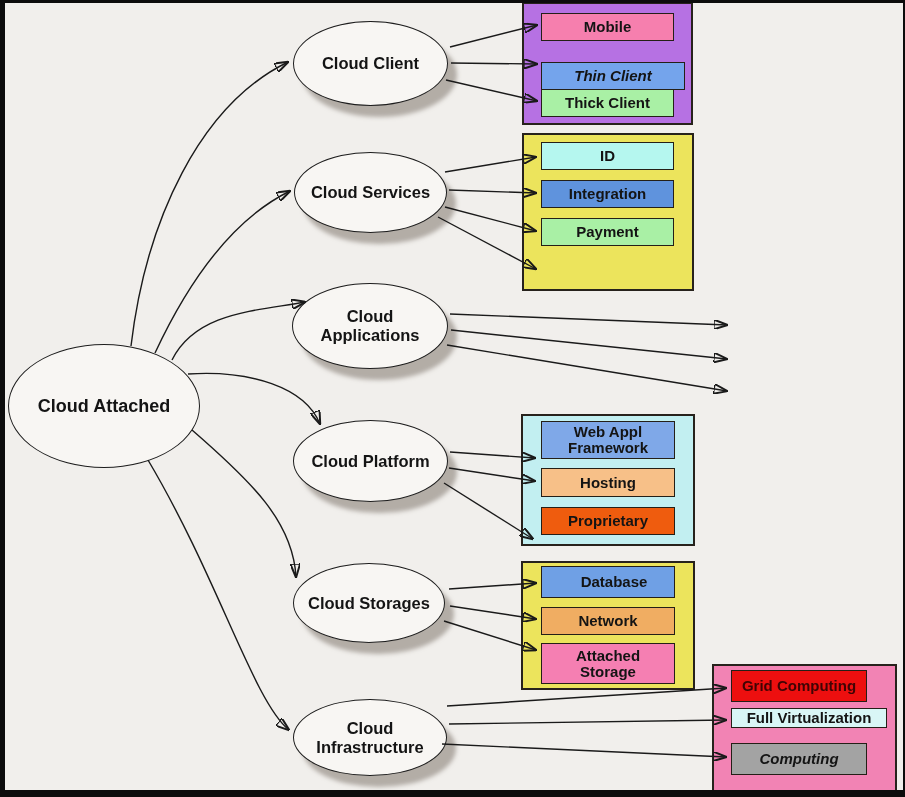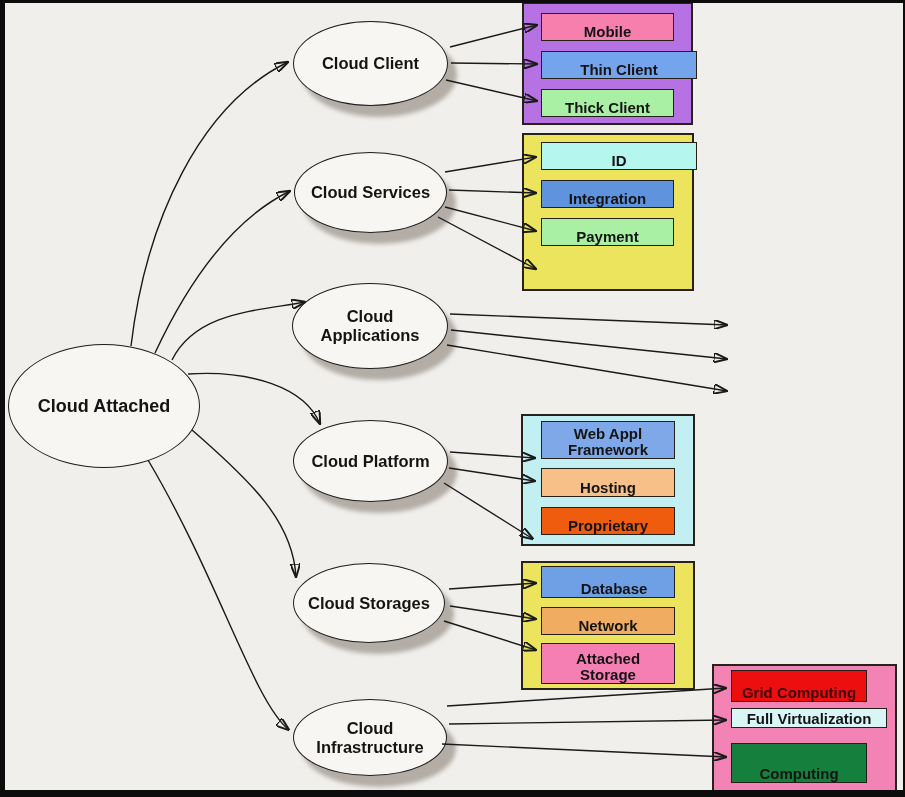--- a/index.html
+++ b/index.html
@@ -7,21 +7,21 @@
     position:relative;width:905px;height:797px;background:#f1efec;
     font-family:"Liberation Sans",sans-serif;overflow:hidden;
   }
   .frame{
     position:absolute;inset:0;border:solid #0c0c0c;border-width:3px 2px 7px 5px;
     pointer-events:none;z-index:10;
   }
   .gbox{position:absolute;border:2px solid #27221c;box-sizing:border-box;z-index:1;}
   .leaf{
     position:absolute;border:1.5px solid #241f17;box-sizing:border-box;z-index:2;
-    display:flex;align-items:flex-end;justify-content:center;text-align:center;
+    display:flex;align-items:center;justify-content:center;text-align:center;
     font-weight:bold;font-size:15px;line-height:16px;color:#141414;
   }
   .leaf.narrowpad{padding:0 16px;}
   .enode{
     position:absolute;background:#f8f6f3;border:1.5px solid #1d1d1d;border-radius:50%;
     box-sizing:border-box;z-index:3;padding:0 10px;
     display:flex;align-items:center;justify-content:center;text-align:center;
     font-weight:bold;font-size:16.5px;line-height:19px;color:#141414;
     box-shadow:9px 11px 4px rgba(128,119,110,0.55);
   }
@@ -31,30 +31,30 @@
 </style>
 </head>
 <body>
 
 <div class="stage">
 
   <div class="gbox" style="left: 522px; top: 2px; width: 171px; height: 123px; background-color: rgb(182, 113, 227);">
     <div class="leaf" style="left: 17px; top: 9px; width: 133px; height: 28px; background-color: rgb(246, 127, 174);">
         <span>Mobile</span>
       </div>
-    <div class="leaf" style="left: 17px; top: 47px; width: 156px; height: 28px; background-color: rgb(116, 164, 236);">
+    <div class="leaf" style="left: 17px; top: 58px; width: 144px; height: 28px; background-color: rgb(116, 164, 236); font-style: italic;">
         <span>Thin Client</span>
       </div>
     <div class="leaf" style="left: 17px; top: 85px; width: 133px; height: 28px; background-color: rgb(169, 240, 165);">
         <span>Thick Client</span>
       </div>
   </div>
 
   <div class="gbox" style="left: 522px; top: 133px; width: 172px; height: 158px; background-color: rgb(236, 228, 92);">
-    <div class="leaf" style="left: 17px; top: 7px; width: 156px; height: 28px; background-color: rgb(181, 247, 239);">
+    <div class="leaf" style="left: 17px; top: 7px; width: 133px; height: 28px; background-color: rgb(181, 247, 239);">
         <span>ID</span>
       </div>
     <div class="leaf" style="left: 17px; top: 45px; width: 133px; height: 28px; background-color: rgb(95, 147, 221);">
         <span>Integration</span>
       </div>
     <div class="leaf" style="left: 17px; top: 83px; width: 133px; height: 28px; background-color: rgb(169, 240, 165);">
         <span>Payment</span>
       </div>
   </div>
 
@@ -83,21 +83,21 @@
       </div>
   </div>
 
   <div class="gbox" style="left: 712px; top: 664px; width: 185px; height: 128px; background-color: rgb(242, 131, 180);">
     <div class="leaf" style="left: 17px; top: 4px; width: 136px; height: 32px; background-color: rgb(237, 15, 15); color: rgb(64, 4, 4);">
         <span>Grid Computing</span>
       </div>
     <div class="leaf" style="left: 17px; top: 42px; width: 156px; height: 20px; background-color: rgb(217, 246, 246);">
         <span>Full Virtualization</span>
       </div>
-    <div class="leaf" style="left: 17px; top: 77px; width: 136px; height: 40px; background-color: #15803d;">
+    <div class="leaf" style="left: 17px; top: 77px; width: 136px; height: 32px; background-color: #a3a3a3; font-style: italic;">
         <span>Computing</span>
       </div>
   </div>
 
   <div class="enode root" style="left:8px;top:344px;width:192px;height:124px;">
       <span>Cloud Attached</span>
     </div>
   <div class="enode" style="left:293px;top:21px;width:155px;height:85px;">
       <span>Cloud Client</span>
     </div>

